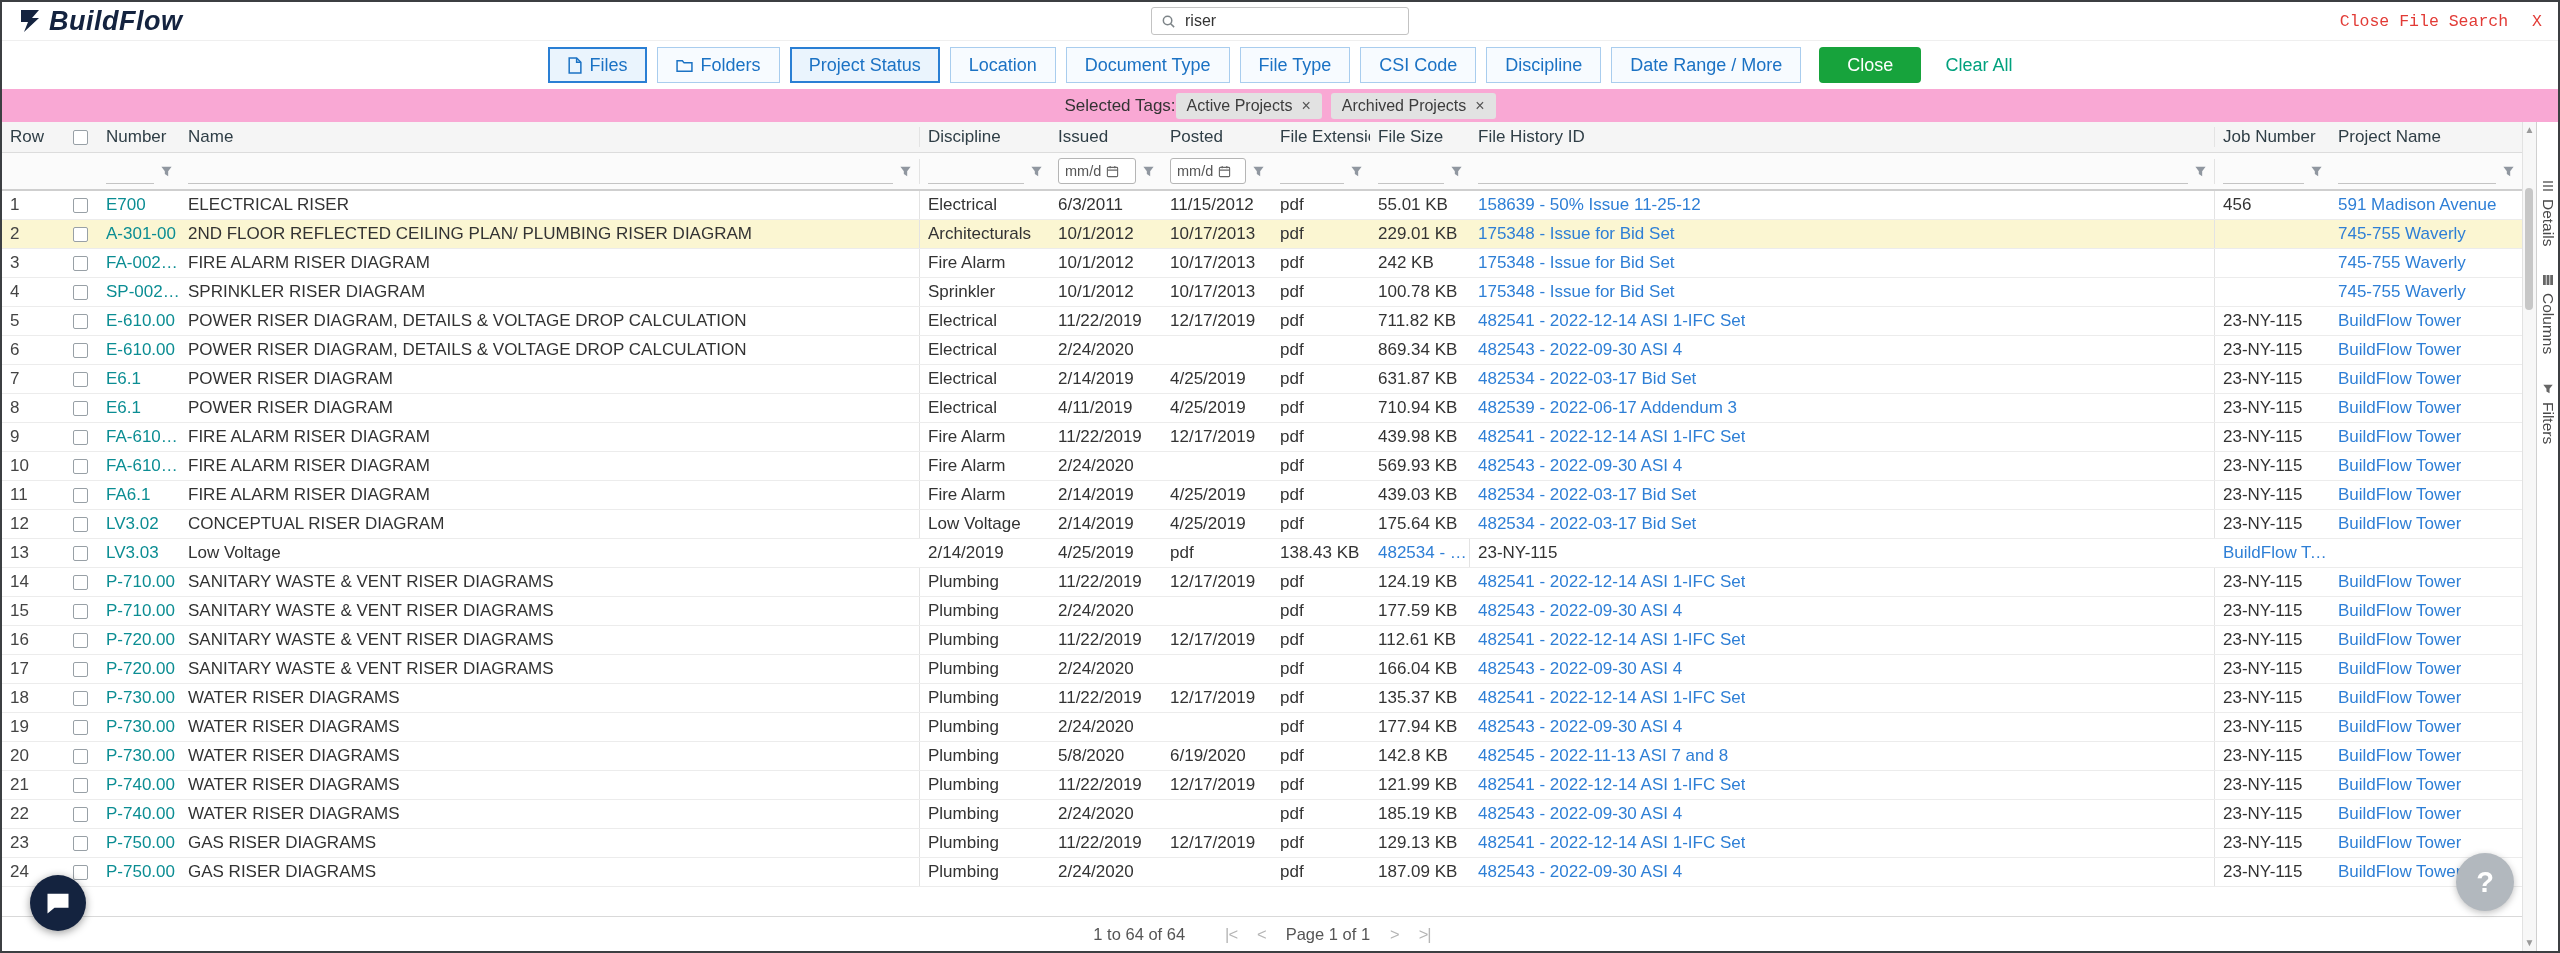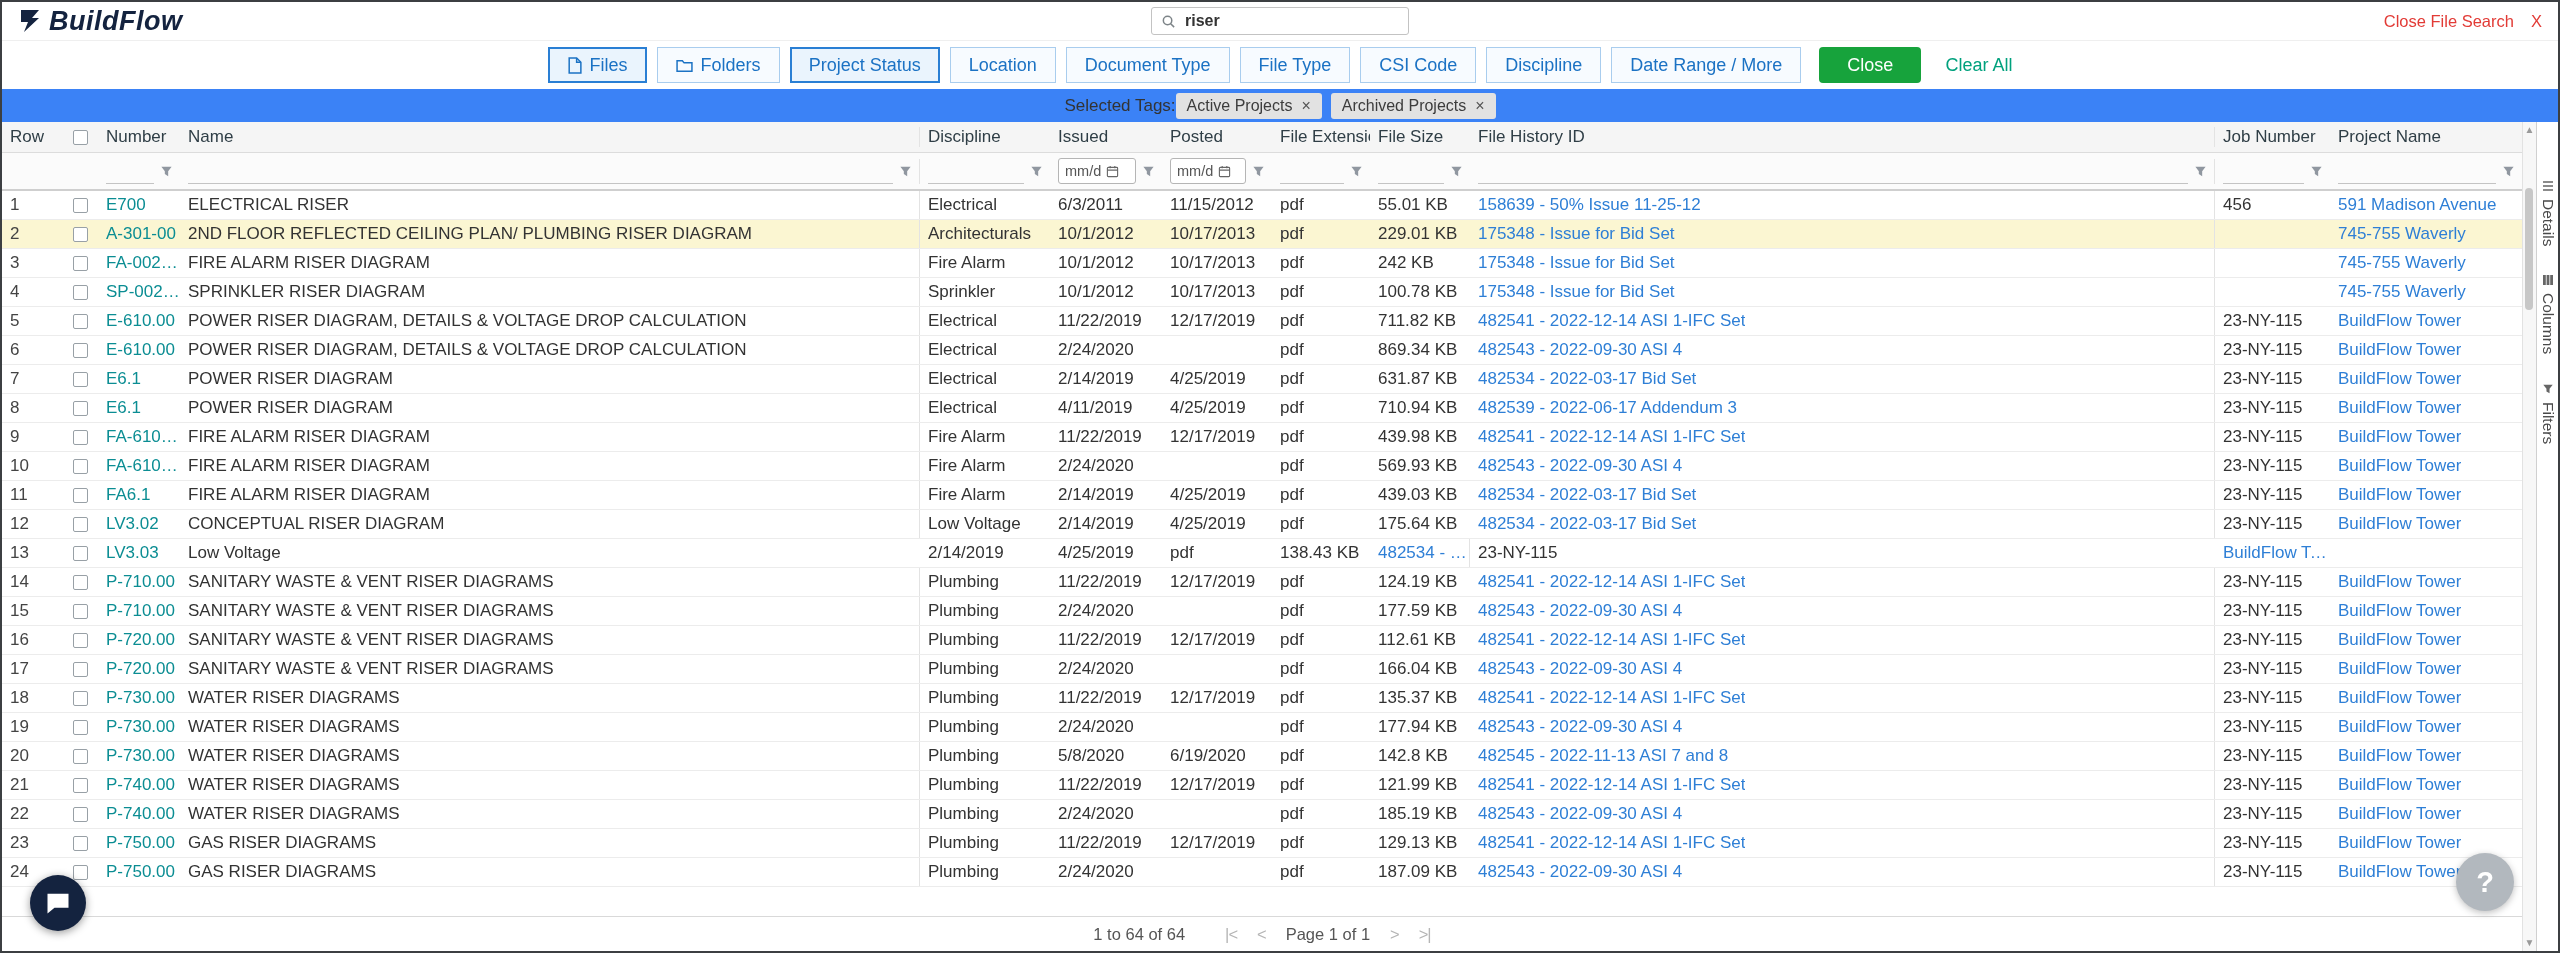--- a/index.html
+++ b/index.html
@@ -6,31 +6,31 @@
   .app{
     width:2560px;height:953px;box-sizing:border-box;border:2px solid #3c3f42;
     background:#fff;display:flex;flex-direction:column;position:relative;overflow:hidden;
     font-family:"Liberation Sans",sans-serif;color:#333;
   }
   
   .topbar{height:38px;flex:0 0 38px;display:flex;align-items:center;padding:0 16px;position:relative;border-bottom:1px solid #efefef;background:#fff;}
   .logo{display:flex;align-items:center;gap:7px;}
   .logo-text{font-size:27px;font-weight:bold;font-style:italic;color:#14233f;letter-spacing:.5px;}
   .topsearch{position:absolute;left:50%;transform:translateX(-50%);display:flex;align-items:center;gap:7px;border:1px solid #c3c3c3;border-radius:3px;height:26px;padding:0 9px;width:238px;background:#fff;}
-  .topsearch-input{border:none;outline:none;flex:1;min-width:0;font-size:16px;color:#333;font-family:inherit;background:transparent;font-weight:bold;}
-  .close-link{margin-left:auto;color:#e23b36;font-size:16.5px;cursor:pointer;display:flex;gap:17px;align-items:center;text-decoration:none;}
+  .topsearch-input{border:none;outline:none;flex:1;min-width:0;font-size:16px;color:#333;font-family:inherit;background:transparent;}
+  .close-link{margin-left:auto;color:#e23b36;font-size:16.5px;cursor:pointer;display:flex;gap:24px;align-items:center;text-decoration:none;font-family:Liberation Mono, monospace;}
   
   .filterbar{height:48px;flex:0 0 48px;display:flex;align-items:center;justify-content:center;gap:10px;background:#fff;}
   .fbtns{display:flex;gap:10px;align-items:center;}
   .fbtn{display:inline-flex;align-items:center;gap:8px;height:36px;padding:0 18px;background:#f7fbff;border:1px solid #a9cdee;border-radius:0;color:#1b72c4;font-size:18px;font-family:inherit;cursor:pointer;white-space:nowrap;}
   .fbtn.sel{border:2px solid #2a7fd4;background:#eaf4fd;padding:0 17px;}
   .searchbtn{height:36px;padding:0 28px;background:#17a33c;border:none;border-radius:4px;color:#fff;font-size:18px;font-family:inherit;cursor:pointer;margin-left:8px;}
   .clearall{color:#00a17d;font-size:18px;margin-left:14px;cursor:pointer;text-decoration:none;}
   
-  .tagsrow{height:33px;flex:0 0 33px;display:flex;align-items:center;justify-content:center;gap:0;background:#3b82f6;}
+  .tagsrow{height:33px;flex:0 0 33px;display:flex;align-items:center;justify-content:center;gap:0;background:#f9a8d4;}
   .tagslabel{font-size:17px;color:#333;}
   .tags{display:flex;gap:9px;justify-content:center;}
   .tag{display:inline-flex;align-items:center;gap:9px;background:#e2e2e2;border-radius:3px;padding:4px 11px;font-size:16px;color:#3c3c3c;cursor:default;}
   .tagx{color:#555;cursor:pointer;font-size:16px;line-height:1;}
   
   .greyband{height:40px;flex:0 0 40px;background:#e5e5e5;border-top:1px solid #d8d8d8;border-bottom:1px solid #cfcfcf;display:flex;align-items:center;justify-content:center;}
   .fsr{width:255px;height:26px;border:1px solid #b9b9b9;border-radius:3px;padding:0 10px;font-size:15.5px;font-family:inherit;color:#333;outline:none;background:#fff;}
   
   .tablewrap{flex:1;display:flex;min-height:0;}
   .tablecol{flex:1;display:flex;flex-direction:column;min-width:0;

